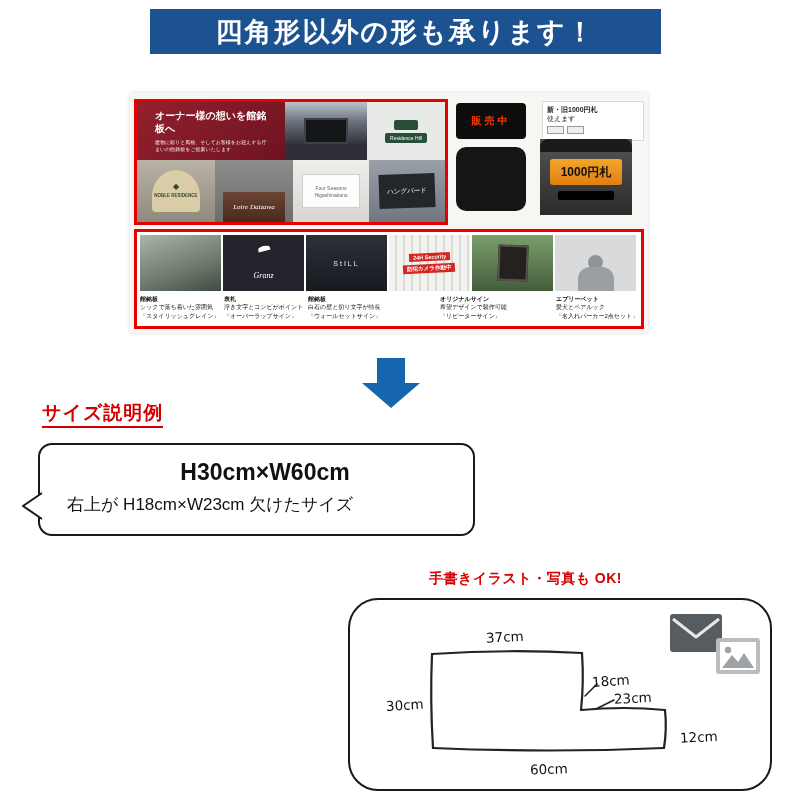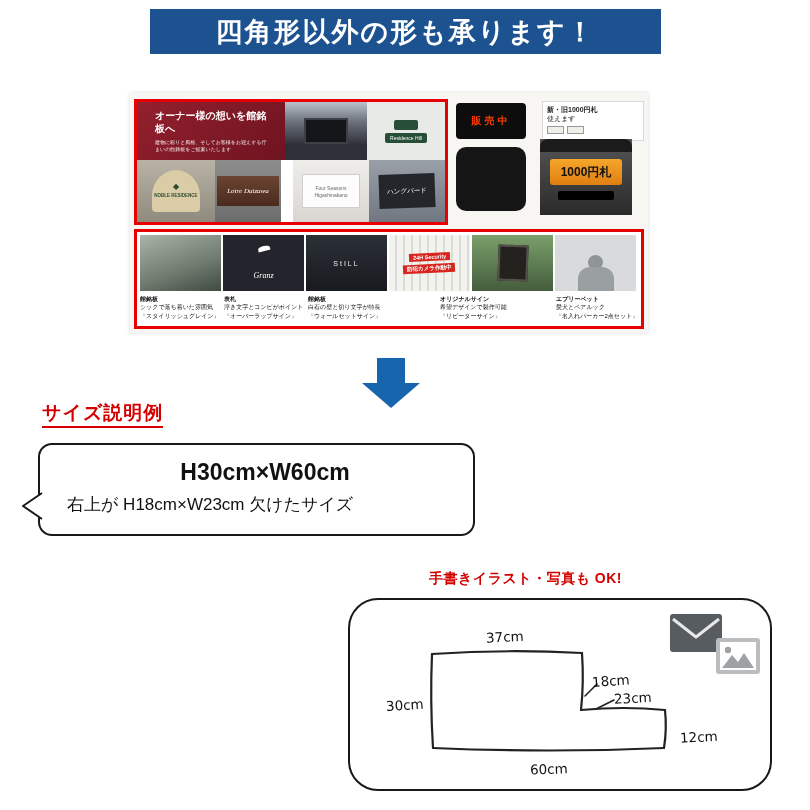--- a/index.html
+++ b/index.html
@@ -26,21 +26,21 @@
   .tile-window .win-sign { width:44px; height:26px; background:#14161a; border:2px solid #3c3f46; }
   .tile-hill { left:230px; top:0; width:78px; height:58px; background:#e7eae6; flex-direction:column; gap:3px; }
   .plate-green { background:#274e37; color:#fff; font-size:5px; padding:2px 5px; border-radius:2px; white-space:nowrap; }
   .plate-green.small { width:24px; height:10px; padding:0; }
   .row2 { top:58px; height:62px; }
   .tile-noble { left:0; width:78px; background:linear-gradient(#b9b3a6,#8f8a7e); }
   .plate-arch { width:48px; height:42px; background:#d9cca6; border-radius:50% 50% 4px 4px/62% 62% 4px 4px;
     display:flex; flex-direction:column; align-items:center; justify-content:center; gap:2px; }
   .plate-arch .emblem { color:#2e4a33; font-size:8px; line-height:1; }
   .plate-arch .txt { font-size:4.5px; color:#2e4a33; font-weight:bold; text-align:center; line-height:1.2; }
-  .tile-loire { left:78px; width:66px; background:linear-gradient(#8d8d8d,#6d6d6d); }
+  .tile-loire { left:78px; width:78px; background:linear-gradient(#8d8d8d,#6d6d6d);align-items:flex-end; }
   .plate-loire { width:62px; height:30px; background:linear-gradient(#6b4433,#4a2a1d); color:#fff;
     font-family:"Liberation Serif","DejaVu Serif",serif; font-style:italic; font-size:7px;
     display:flex; align-items:center; justify-content:center; }
   .tile-fs { left:156px; width:76px; background:linear-gradient(#efedea,#d9d6d2); }
   .plate-fs { width:58px; height:34px; background:#fdfdfd; border:1px solid #cfcfcf; color:#6a6a6a;
     font-size:5px; display:flex; flex-direction:column; align-items:center; justify-content:center; gap:1px; text-align:center; }
   .tile-hang { left:232px; width:76px; background:linear-gradient(#9aa0a8,#707780); }
   .plate-hang { width:56px; height:34px; background:#23262b; color:#fff; font-size:6.5px;
     display:flex; align-items:center; justify-content:center; transform:rotate(-2deg); }
 

